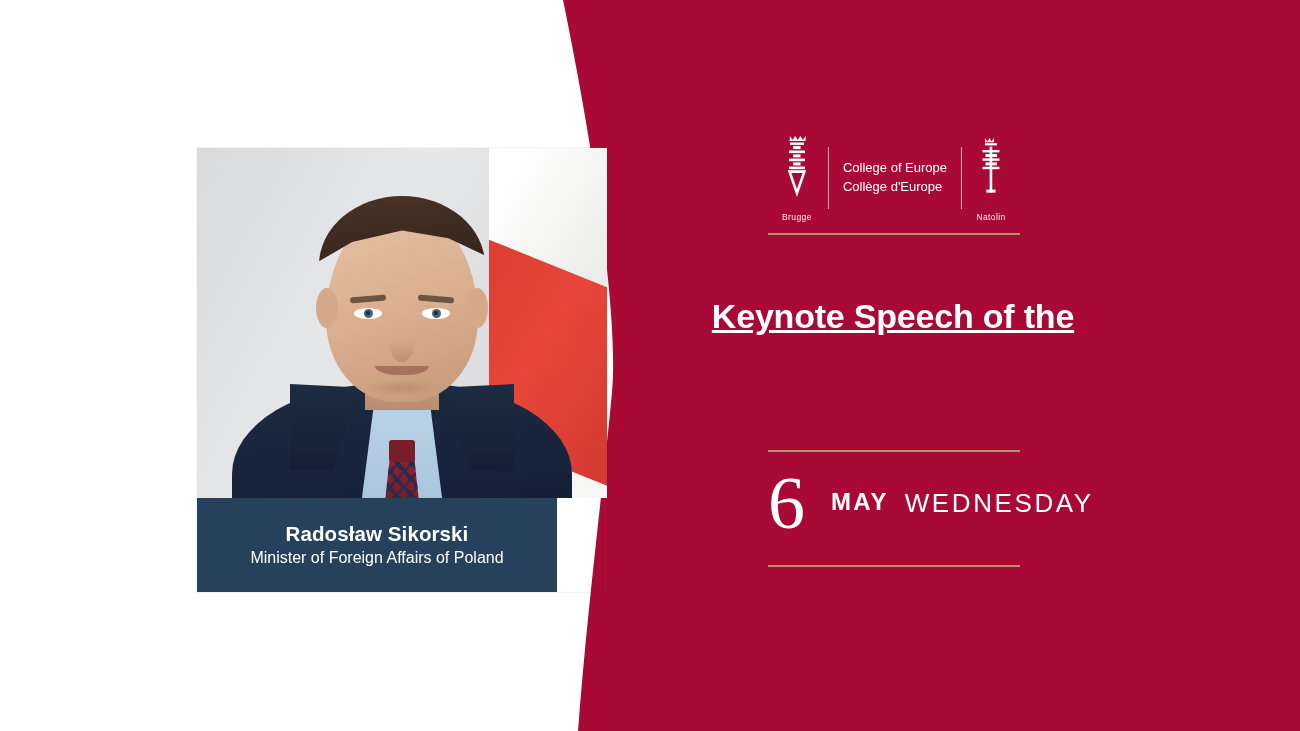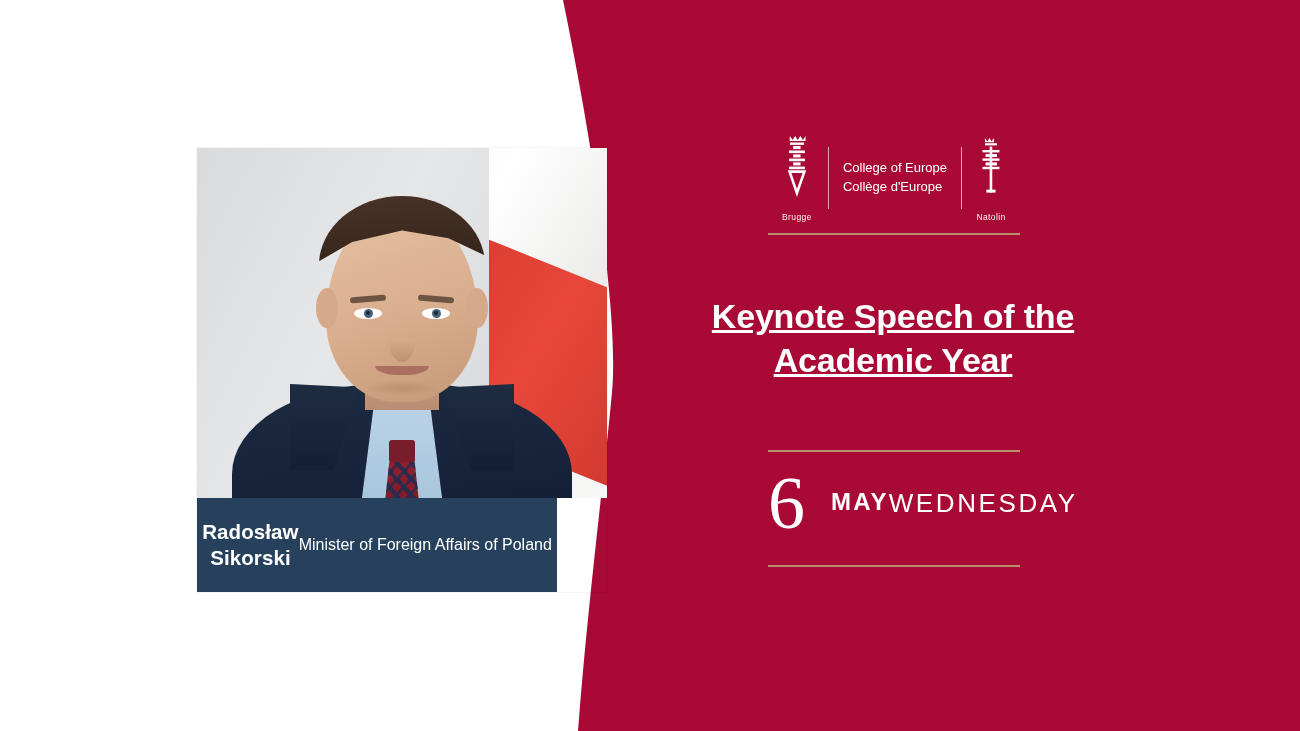--- a/index.html
+++ b/index.html
@@ -226,21 +226,21 @@
   
   .caption {
     position: absolute;
     left: 0;
     bottom: 0;
     width: 360px;
     height: 94px;
     background: #27415C;
     color: #ffffff;
     display: flex;
-    flex-direction: row;
+    flex-direction: column;
     align-items: center;
     justify-content: center;
     text-align: center;
     box-sizing: border-box;
     padding: 0 10px;
   }
   .caption-name {
     font-size: 20.5px;
     font-weight: 700;
     letter-spacing: .1px;
@@ -337,20 +337,21 @@
     font-size: 24px;
     font-weight: 700;
     letter-spacing: 2.2px;
     line-height: 1.15;
   }
   .date-day {
     font-size: 26px;
     font-weight: 300;
     letter-spacing: 2.6px;
     line-height: 1.2;
+    margin-left: 16px;
   }
 </style>
 </head>
 <body>
 
 <div class="poster">
 
   <div class="red-panel">
     <svg viewBox="0 0 1300 731" xmlns="http://www.w3.org/2000/svg" aria-hidden="true">
       <path d="M563,0 C600,180 618,330 612,392 C605,470 588,600 578,731 L1300,731 L1300,0 Z" fill="#A80A35"></path>
@@ -446,21 +447,20 @@
           </g>
         </svg>
         <div class="crest-label">Natolin</div>
       </div>
     </div>
 
     <div class="divider d-top"></div>
 
     <div class="title">
       <div>Keynote Speech of the</div>
-      <div>Academic Year</div>
     </div>
 
     <div class="divider d-mid"></div>
 
     <div class="date-block">
       <div class="date-num">6</div>
       <div class="date-text">
         <div class="date-month">MAY</div>
         <div class="date-day">WEDNESDAY</div>
       </div>

